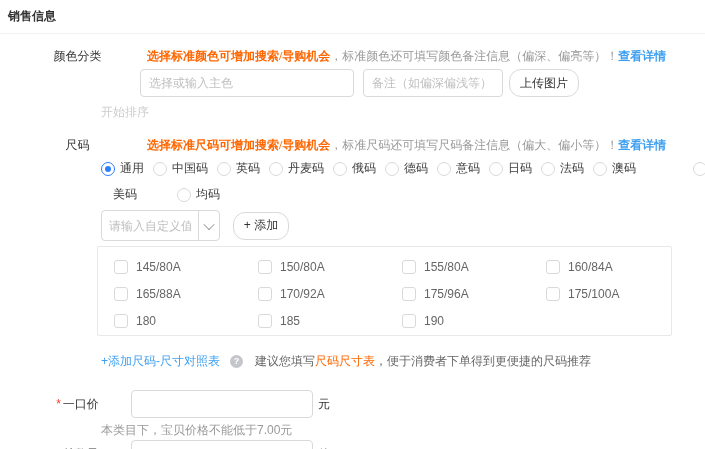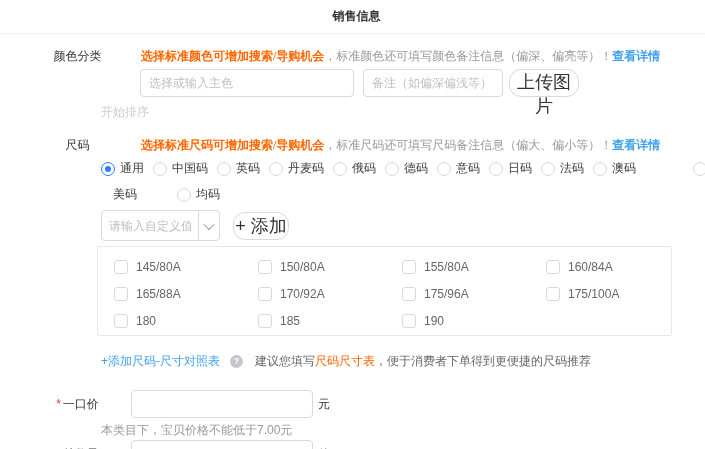--- a/index.html
+++ b/index.html
@@ -1,46 +1,46 @@
 <!DOCTYPE html>
 <html style="--accent-orange: #ff6600; --link-blue: #3e9ff0; --radio-blue: #2c80ff; --required-red: #f04134;"><head>
 <meta charset="utf-8">
 <style>
   html,body{margin:0;padding:0;}
   body{
     width:705px;height:449px;overflow:hidden;background:#fff;
     font-family:"Liberation Sans","DejaVu Sans",sans-serif;
     font-size:12px;color:#333;position:relative;
   }
-  .page-title{padding:8px 0 0 8px;font-weight:700;font-size:12px;color:#333;text-align:center;}
+  .page-title{padding:8px 0 0 8px;font-weight:700;font-size:12px;color:#333;}
   .divider{margin-top:8px;border-bottom:1px solid #f1f1f1;width:705px;}
 
   .row{display:flex;align-items:flex-start;}
   .lbl{width:95px;flex:none;text-align:center;color:#333;margin-left:30px;}
   .indent{margin-left:101px;}
 
   .hint-row{margin-top:15px;line-height:14px;}
-  .hint{margin-left:16px;white-space:nowrap;font-family:Liberation Serif, serif;}
+  .hint{margin-left:22px;white-space:nowrap;font-family:Liberation Serif, serif;}
   .hint-strong{color:var(--accent-orange,#ff6600);font-weight:700;}
   .hint-gray{color:#999;}
   .link{color:var(--link-blue,#3e9ff0);font-weight:700;text-decoration:none;cursor:pointer;}
   .link.plain{font-weight:400;}
 
   .inputs-row{margin-top:6px;display:flex;align-items:center;padding-left:39px;}
   .txt{
     height:28px;border:1px solid #d9d9d9;border-radius:4px;box-sizing:border-box;
     padding:0 8px;font-size:12px;color:#333;outline:none;background:#fff;
     font-family:inherit;
   }
   .txt::placeholder{color:#bfbfbf;}
   .main-color{width:214px;}
   .color-note{width:140px;margin-left:9px;}
   .btn{
     height:28px;border:1px solid #d9d9d9;border-radius:12px;background:#fff;
-    font-size:18px;color:#333;padding:0 12px;cursor:pointer;font-family:inherit;
+    font-size:12px;color:#333;padding:0 12px;cursor:pointer;font-family:inherit;
   }
   .upload{margin-left:6px;width:70px;padding:0;}
   .sort-hint{margin-top:9px;color:#ccc;line-height:12px;}
 
   .size-hint-row{margin-top:20px;}
 
   .radio-line1{margin-top:8px;display:flex;align-items:center;width:606px;}
   .radio-line2{margin-top:9px;display:flex;align-items:center;padding-left:12px;gap:26px;}
   .radio-opt{display:inline-flex;align-items:center;margin-right:9px;cursor:pointer;white-space:nowrap;}
   .radio-circle{

